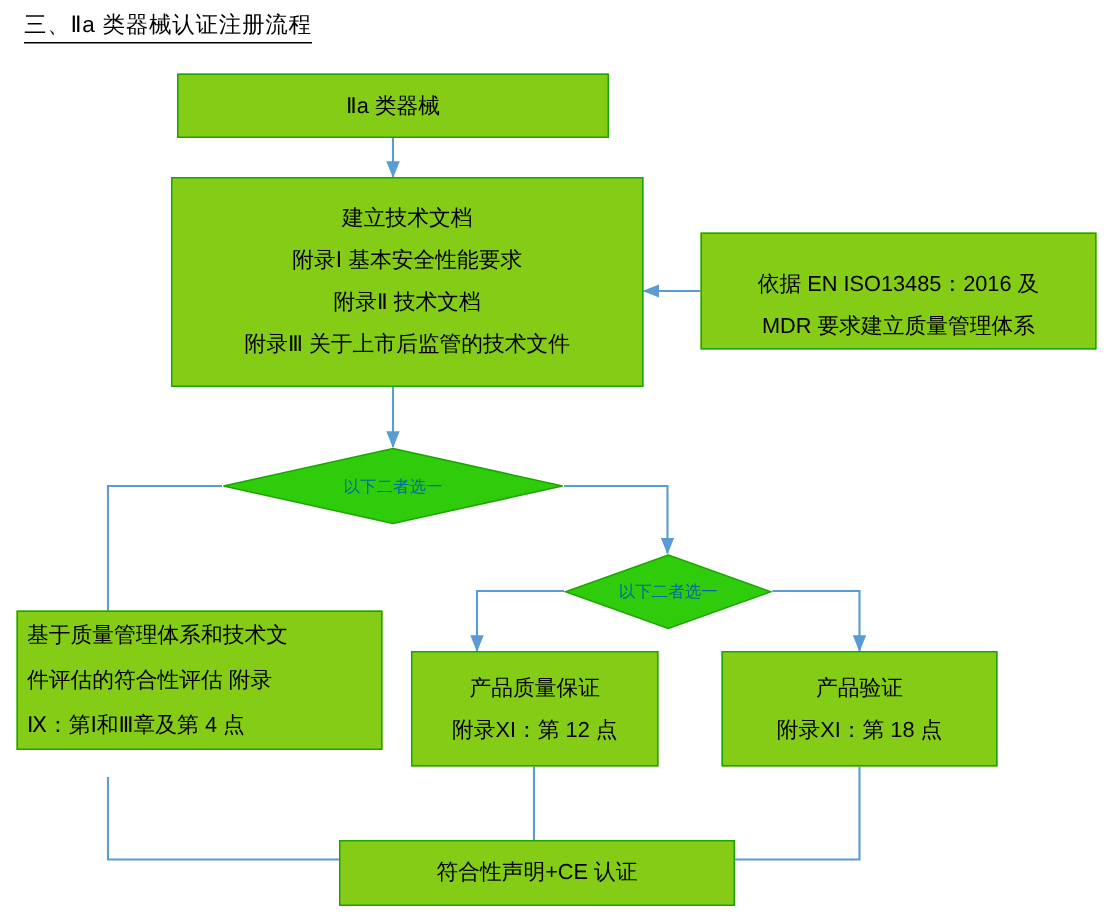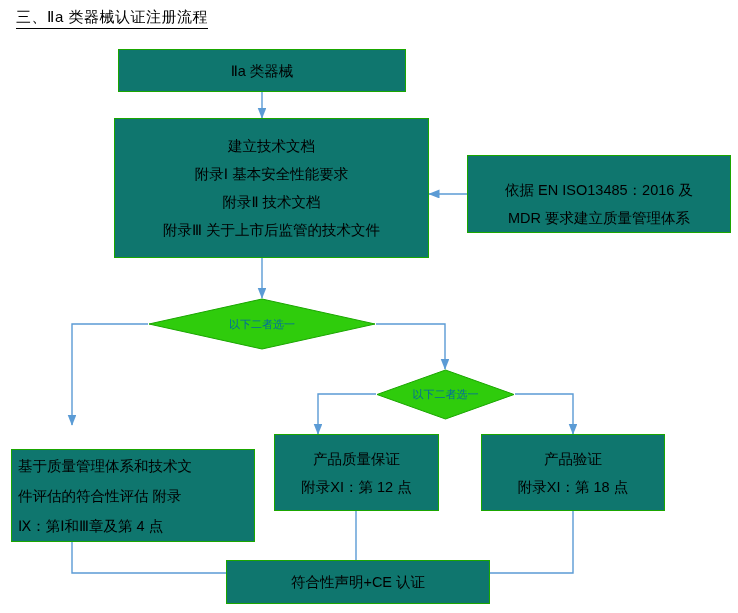--- a/index.html
+++ b/index.html
@@ -27,21 +27,21 @@
     color: #000000;
     font-weight: normal;
     letter-spacing: 0.5px;
     border-bottom: 1px solid #000000;
     padding-bottom: 1px;
     line-height: 20px;
     white-space: nowrap;
   }
   .box {
     position: absolute;
-    background: #0f766e;
+    background: #84cc16;
     border: 1px solid #1aa600;
     box-sizing: border-box;
     display: flex;
     flex-direction: column;
     align-items: center;
     justify-content: center;
     color: #000000;
     font-size: 14.5px;
     line-height: 28px;
     text-align: center;
@@ -150,21 +150,21 @@
     <div class="diamond-label">以下二者选一</div>
   </div>
 
   <div class="diamond-wrap" style="left:376px; top:369px; width:139px; height:51px;">
     <svg width="139" height="51" viewBox="0 0 139 51" xmlns="http://www.w3.org/2000/svg">
       <polygon points="69.5,1 138,25.5 69.5,50 1,25.5" fill="#2fcc0c" stroke="#1aa600" stroke-width="1"></polygon>
     </svg>
     <div class="diamond-label">以下二者选一</div>
   </div>
 
-  <div class="box left-align" style="left:11px; top:449px; width:244px; height:93px; line-height:30px;">
+  <div class="box left-align" style="left:11px; top:407px; width:244px; height:93px; line-height:30px;">
     <div class="line">基于质量管理体系和技术文</div>
     <div class="line">件评估的符合性评估   附录</div>
     <div class="line">Ⅸ：第Ⅰ和Ⅲ章及第 4 点</div>
   </div>
 
   <div class="box" style="left:274px; top:434px; width:165px; height:77px;">
     <div class="line">产品质量保证</div>
     <div class="line">附录XI：第 12 点</div>
   </div>
 

